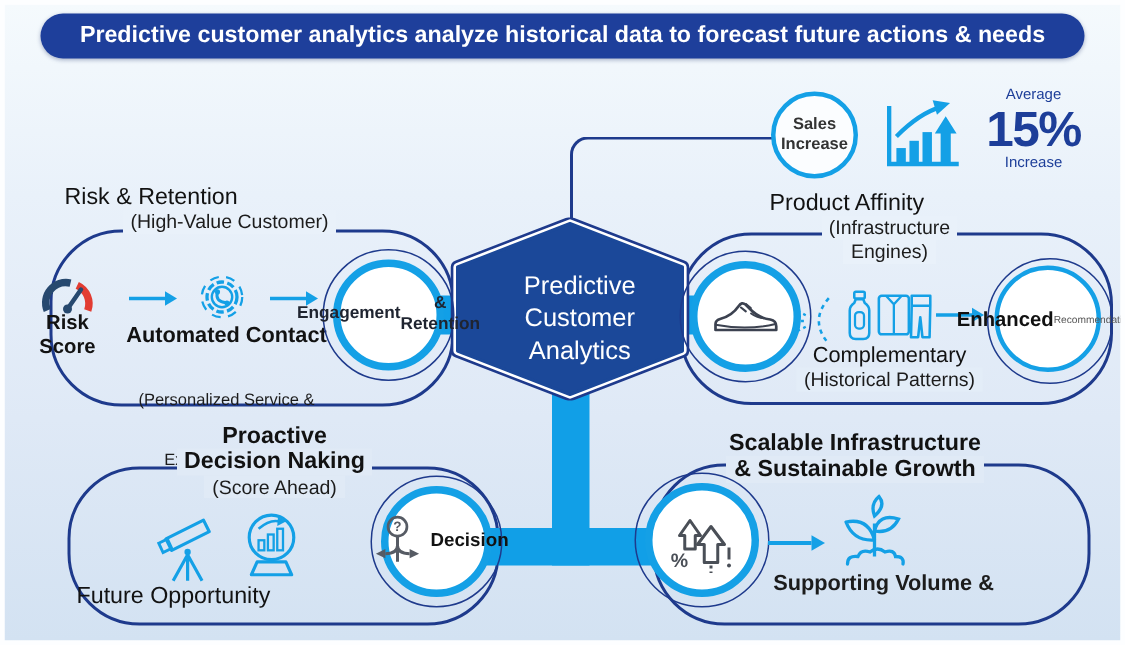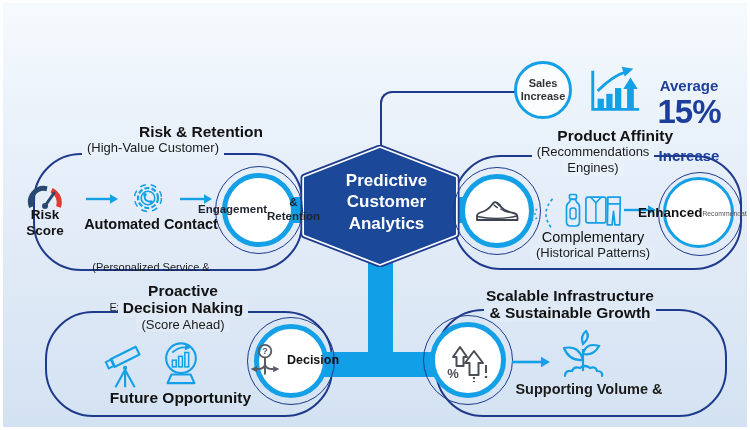--- a/index.html
+++ b/index.html
@@ -46,24 +46,24 @@
   #halo-shoe{left:450px;top:164px;width:86px;height:86px;}
   #node-shoe{left:457px;top:171px;width:64px;height:64px;}
   #halo-enh{left:655px;top:169px;width:82px;height:82px;}
   #node-enh{left:660px;top:174px;width:65px;height:65px;border-width:3.5px;}
   #halo-dec{left:244px;top:314px;width:86px;height:86px;}
   #node-dec{left:251px;top:321px;width:64px;height:64px;}
   #halo-gro{left:420px;top:312px;width:88px;height:88px;}
   #node-gro{left:427px;top:319px;width:66px;height:66px;}
   
   #hexagon{left:297px;top:142px;width:160px;height:122px;}
-  #hex-text{left:300px;top:158px;width:167px;height:82px;display:flex;flex-direction:column;
-    align-items:center;justify-content:center;color:#fff;font-weight:bold;font-size:17px;line-height:1.25;}
-  
-  .title{font-weight:bold;color:#121212;text-align:right;font-size:15.5px;line-height:1.1;}
+  #hex-text{left:300px;top:168px;width:167px;height:82px;display:flex;flex-direction:column;
+    align-items:center;justify-content:center;color:#fff;font-weight:normal;font-size:17px;line-height:1.25;}
+  
+  .title{font-weight:normal;color:#121212;text-align:left;font-size:15.5px;line-height:1.1;}
   .sub{color:#1c1c1c;text-align:center;font-size:13px;line-height:1.2;}
   .mask-a{display:inline-block;background:#e9f1fa;padding:0 5px;}
   .mask-b{display:inline-block;background:#e3edf8;padding:0 5px;}
   .mask-c{display:inline-block;background:#e0eaf6;padding:0 5px;}
   #risk-title{left:40px;top:120px;width:220px;}
   #risk-sub{left:40px;top:137px;width:220px;}
   #risk-score{left:10px;top:204px;width:64px;font-weight:bold;font-size:13.5px;color:#121212;text-align:center;line-height:1.15;}
   #contact{left:60px;top:214px;width:176px;text-align:center;}
   #contact .t1{font-weight:bold;font-size:14.5px;color:#121212;line-height:1.1;}
   #contact .t2{font-size:11px;color:#1c1c1c;line-height:1.1;margin-top:28px;}
@@ -76,29 +76,32 @@
   #pro-title .t1{font-weight:bold;font-size:15.5px;color:#121212;line-height:1.12;}
   #future-opp{left:48px;top:386px;width:200px;}
   #sca-title{left:452px;top:284px;width:230px;text-align:center;}
   #sca-title .t1{font-weight:bold;font-size:15.5px;color:#121212;line-height:1.12;}
   #supporting{left:490px;top:378px;width:192px;text-align:center;font-weight:bold;font-size:14.5px;color:#1c1c1c;line-height:1.18;}
   #enh-title{font-weight:bold;font-size:13.5px;color:#111;line-height:1;}
   #enh-sub{font-size:6.8px;color:#555;margin-top:2px;}
   #dec-label{font-weight:bold;font-size:12.5px;color:#121212;margin-top:-2px;}
   
   #stat{left:634px;top:55px;width:104px;text-align:center;color:#1d3e99;}
-  #stat .a{font-weight:bold;font-size:15px;line-height:1.1;margin-top:20px;}
+  #stat .a{font-weight:normal;font-size:10px;line-height:1.1;}
   #stat .v{font-weight:bold;font-size:33px;line-height:1.02;letter-spacing:-1px;}
   svg{display:block;}
 </style>
 </head>
 <body>
 
 <div id="stage">
 
+  <div class="abs banner">
+    <span>Predictive customer analytics analyze historical data to forecast future actions &amp; needs</span>
+  </div>
 
   <div class="abs shape" id="shape-risk"></div>
   <div class="abs shape" id="shape-affinity"></div>
   <div class="abs shape" id="shape-proactive"></div>
   <div class="abs shape" id="shape-scalable"></div>
 
   <div class="abs" id="line-sales"></div>
   <div class="abs bar" id="bar-left"></div>
   <div class="abs bar" id="bar-right"></div>
   <div class="abs bar" id="bar-vert"></div>
@@ -182,21 +185,21 @@
     <div class="t2">Exclusive Offers)</div>
   </div>
   <div class="abs halo" id="halo-eng"></div>
   <div class="abs node node-border" id="node-eng">
     <span class="node-text">Engagement</span>
     <span class="node-text">&amp; Retention</span>
   </div>
 
   <div class="abs title" id="aff-title">Product Affinity</div>
   <div class="abs sub" id="aff-sub1">
-    <span class="mask-a">(Recommendations</span>
+    <span class="mask-a">(Infrastructure</span>
   </div>
   <div class="abs sub" id="aff-sub2">
     <span class="mask-a">Engines)</span>
   </div>
   <div class="abs halo" id="halo-shoe"></div>
   <div class="abs node node-border" id="node-shoe">
     <span>
       <svg width="46" height="30" viewBox="0 0 46 30">
         <path d="M3 24 v-4 q0 -2.5 3.5 -3.5 q7.5 -2 12 -8.5 q2 -3 4.5 -1 l2.5 2.5 q6 6.5 14 7.5 q4 0.8 4 4.5 v2.5 z" fill="none" stroke="#3c4250" stroke-width="1.8" stroke-linejoin="round"></path>
         <path d="M3 20.5 q21 4 40 -0.5" fill="none" stroke="#3c4250" stroke-width="1.4"></path>

